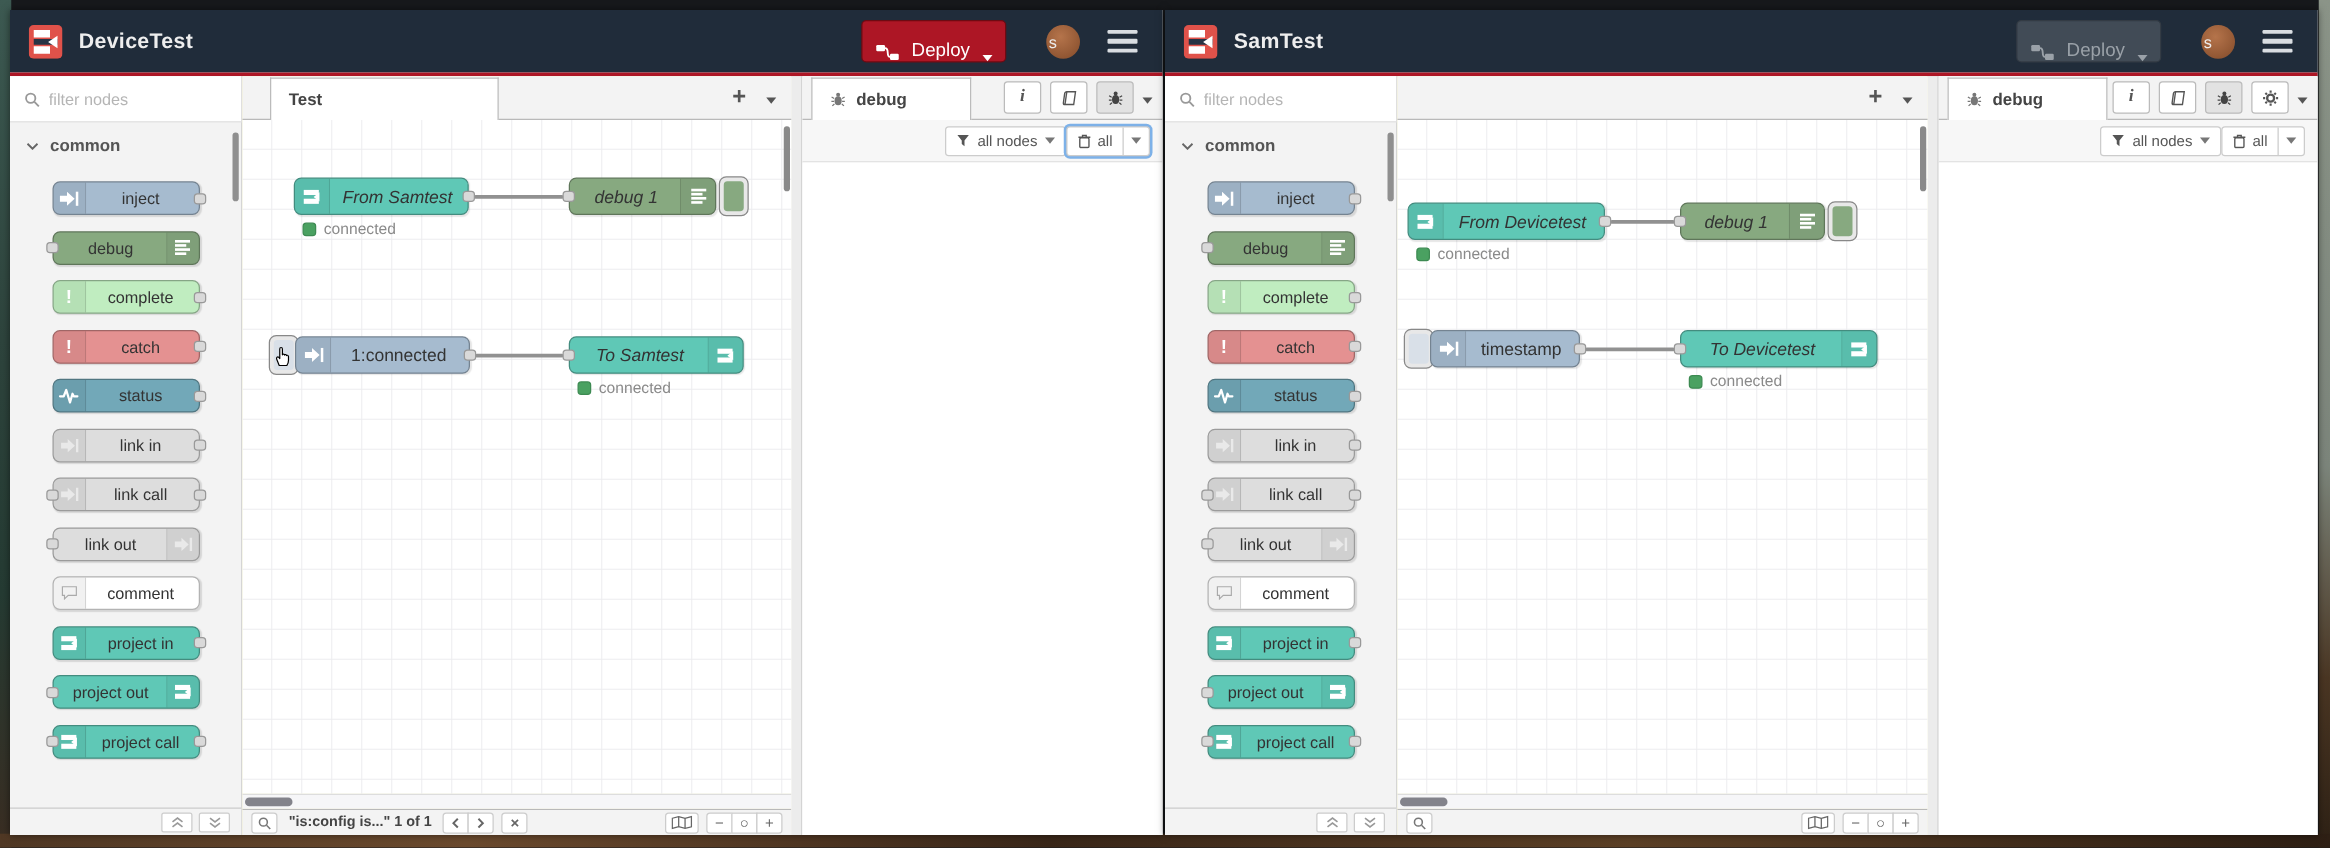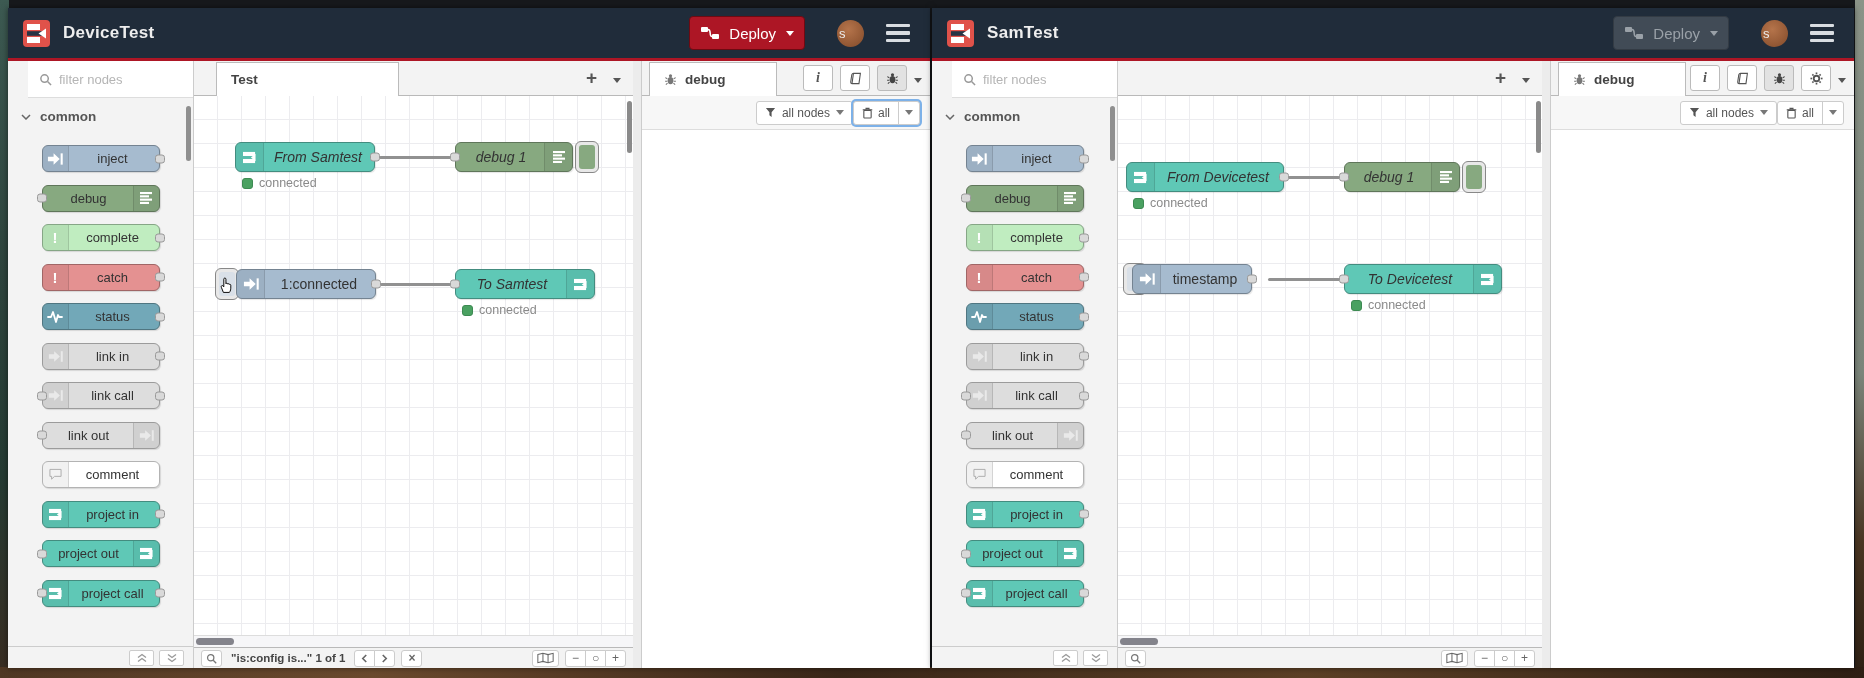--- a/index.html
+++ b/index.html
@@ -11,38 +11,38 @@
 
   .window { position:absolute; top:8px; height:660px; width:922px; background:#fff; z-index:2;
             display:flex; flex-direction:column; box-shadow:0 0 6px rgba(0,0,0,.5); font-size:13px; color:#333; }
   .w0 { left:8px; } .w1 { left:932px; }
 
   
   .header { height:50px; background:#202c3a; display:flex; align-items:center; padding:0 20px 0 15px; flex:none; }
   .logo { width:27px; height:27px; flex:none; }
   .title { color:#eee; font-weight:bold; font-size:17px; margin-left:13px; letter-spacing:.3px; }
   .hspace { flex:1; }
-  .deploy { display:flex; align-items:center; height:34px; background:#ad1625; border:1px solid #6e0a12; border-radius:4px; color:#fff; font-size:15px; padding:0 10px; cursor:pointer; }
+  .deploy { display:flex; align-items:flex-end; height:34px; background:#ad1625; border:1px solid #6e0a12; border-radius:4px; color:#fff; font-size:15px; padding:0 10px; cursor:pointer; }
   .deploy .dlabel { margin:0 10px 0 9px; }
   .deploy.disabled { background:#414b56; border-color:#333b44; color:#9aa1a8; }
   .caret { width:0; height:0; border-left:5px solid transparent; border-right:5px solid transparent; border-top:6px solid currentColor; display:inline-block; }
   .caret.sm { border-left-width:4px; border-right-width:4px; border-top-width:5px; }
   .avatar { width:27px; height:27px; border-radius:50%; margin-left:32px; flex:none; cursor:pointer;
             background:radial-gradient(circle at 42% 35%, #b5744b, #8f5532 75%, #7c4628);
             color:#ececec; font-size:13px; display:flex; align-items:center; padding-left:2px; }
   .burger { margin-left:22px; display:flex; flex-direction:column; gap:4px; cursor:pointer; }
   .burger i { display:block; width:24px; height:3.5px; background:#d9dde1; border-radius:1px; }
   .redline { height:3px; background:#ad1625; flex:none; }
 
   
   .main { flex:1; display:flex; min-height:0; }
 
   
   .palette { width:186px; flex:none; display:flex; flex-direction:column; background:#f3f3f3; border-right:1px solid #ccc; }
-  .psearch { height:37px; flex:none; background:#fff; border-bottom:1px solid #ddd; display:flex; align-items:center; gap:7px; padding:0 11px; color:#999;margin-left:20px; }
+  .psearch { height:37px; flex:none; background:#fff; border-bottom:1px solid #ddd; display:flex; align-items:center; gap:7px; padding:0 11px; color:#999; }
   .psearch input { border:none; outline:none; width:100%; font-size:13px; color:#555; background:transparent; font-family:inherit; }
   .psearch input::placeholder { color:#b5b5b5; }
   .pbody { flex:1; position:relative; overflow:hidden; }
   .category { display:flex; align-items:center; gap:9px; padding:11px 13px 9px; font-weight:bold; font-size:13.5px; color:#555; cursor:pointer; }
   .plist { display:flex; flex-direction:column; align-items:center; gap:12.5px; padding-top:12px; }
   .pnode { position:relative; width:118px; height:27px; flex:none; border:1px solid; border-radius:6px; font-size:13px; color:#333;
            display:flex; align-items:center; justify-content:center; cursor:grab; box-shadow:1px 1px 1px rgba(0,0,0,.12); }
   .icon-region { position:absolute; top:0; bottom:0; width:26px; background:rgba(0,0,0,.055); display:flex; align-items:center; justify-content:center; }
   .icon-region.ileft  { left:0; border-right:1px solid rgba(0,0,0,.12); border-radius:5px 0 0 5px; }
   .icon-region.iright { right:0; border-left:1px solid rgba(0,0,0,.12); border-radius:0 5px 5px 0; }
@@ -723,21 +723,21 @@
                     <rect x="1" y="10.9" width="9" height="2.1"></rect>
                   </g>
                 </svg>
               </span>
               <span class="nlabel it" style="padding-right: 26px;">debug 1</span>
               <span class="port pl"></span>
             </div>
             <div class="side-btn-node" style="left: 5px; top: 167px;">
               <div class="inner" style="background: rgb(217, 224, 232);"></div>
             </div>
-            <div class="fnode" style="left: 14px; top: 168px; width: 120px; background: rgb(166, 187, 207); border-color: rgb(116, 131, 145);">
+            <div class="fnode" style="left: 26px; top: 168px; width: 120px; background: rgb(166, 187, 207); border-color: rgb(116, 131, 145);">
               <span class="icon-region ileft">
                 <svg viewBox="0 0 17 14" width="16" height="14">
                   <path d="M1 4.5 h6 V1 l6.5 6 -6.5 6 V9.5 H1 z" fill="#fff"></path>
                   <rect x="14.5" y="1" width="2.2" height="12" fill="#fff"></rect>
                 </svg>
               </span>
               <span class="nlabel" style="padding-left: 26px;">timestamp</span>
               <span class="port pr"></span>
             </div>
             <div class="fnode" style="left: 226px; top: 168px; width: 158px; background: rgb(95, 200, 182); border-color: rgb(67, 140, 127);">

